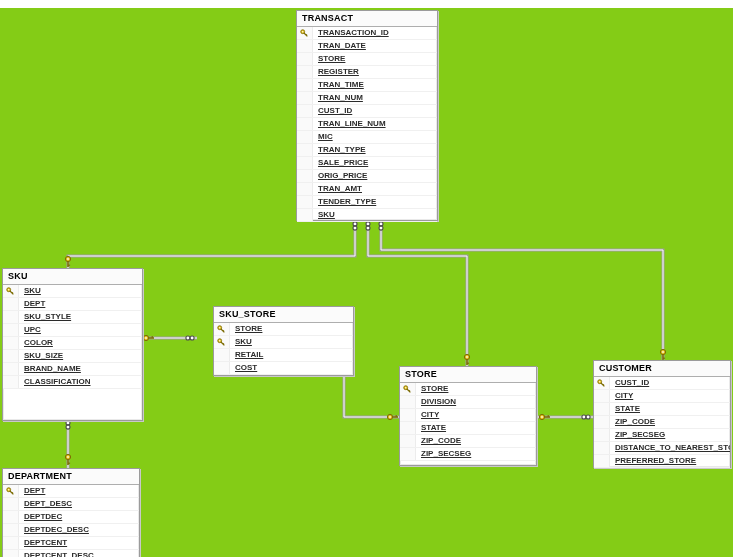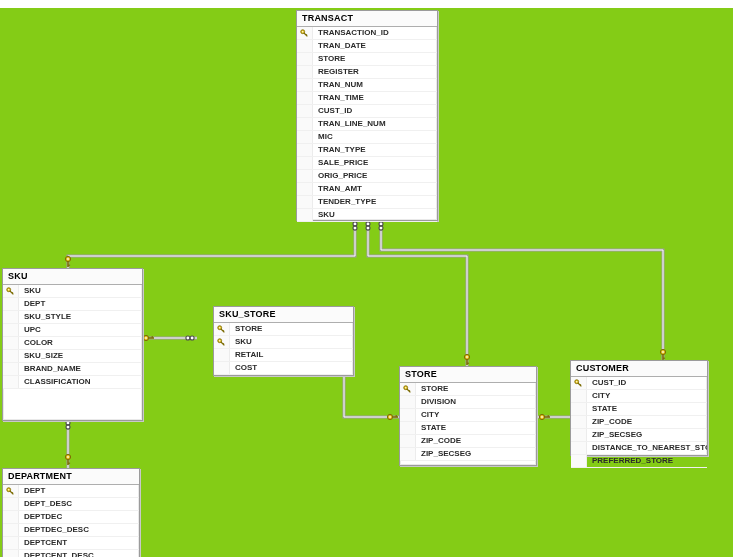--- a/index.html
+++ b/index.html
@@ -19,21 +19,21 @@
     white-space:nowrap;overflow:hidden;
   }
   .tbl-rows{position:relative;}
   .row{display:flex;height:12px;line-height:11px;border-bottom:1px solid #f0f0f0;}
   .cell-icon{
     width:15px;flex:0 0 15px;border-right:1px solid #ececec;background:#fafafa;
     display:flex;align-items:center;justify-content:center;
   }
   .cell-label{
     flex:1;font-size:8px;font-weight:600;color:#2b2b2b;padding-left:5px;
-    white-space:nowrap;overflow:hidden;
+    white-space:nowrap;overflow:hidden;text-decoration:underline;
   }
   #wires{position:absolute;left:0;top:0;width:733px;height:557px;pointer-events:none;}
   #wires [data-interactable="true"]{pointer-events:auto;}
 </style>
 </head>
 <body>
 
 <div id="canvas" data-interactable="false">
 
   <svg id="wires" data-interactable="false" viewBox="0 0 733 557">
@@ -121,25 +121,25 @@
         <div class="row" data-interactable="true">
           <span class="cell-icon" data-interactable="false"></span>
           <span class="cell-label" data-interactable="false">STORE</span>
         </div>
         <div class="row" data-interactable="true">
           <span class="cell-icon" data-interactable="false"></span>
           <span class="cell-label" data-interactable="false">REGISTER</span>
         </div>
         <div class="row" data-interactable="true">
           <span class="cell-icon" data-interactable="false"></span>
+          <span class="cell-label" data-interactable="false">TRAN_TIME</span>
+        </div>
+        <div class="row" data-interactable="true">
+          <span class="cell-icon" data-interactable="false"></span>
           <span class="cell-label" data-interactable="false">TRAN_NUM</span>
-        </div>
-        <div class="row" data-interactable="true">
-          <span class="cell-icon" data-interactable="false"></span>
-          <span class="cell-label" data-interactable="false">TRAN_TIME</span>
         </div>
         <div class="row" data-interactable="true">
           <span class="cell-icon" data-interactable="false"></span>
           <span class="cell-label" data-interactable="false">CUST_ID</span>
         </div>
         <div class="row" data-interactable="true">
           <span class="cell-icon" data-interactable="false"></span>
           <span class="cell-label" data-interactable="false">TRAN_LINE_NUM</span>
         </div>
         <div class="row" data-interactable="true">
@@ -284,21 +284,21 @@
           <span class="cell-icon" data-interactable="false"></span>
           <span class="cell-label" data-interactable="false">ZIP_CODE</span>
         </div>
         <div class="row" data-interactable="true">
           <span class="cell-icon" data-interactable="false"></span>
           <span class="cell-label" data-interactable="false">ZIP_SECSEG</span>
         </div>
       </div>
   </div>
 
-  <div class="tbl" style="left:570px;top:352px;width:138px;height:96px" data-interactable="true">
+  <div class="tbl" style="left:593px;top:352px;width:138px;height:108px" data-interactable="true">
     <div class="tbl-title" data-interactable="true">CUSTOMER</div>
     <div class="tbl-rows" data-interactable="false">
         <div class="row" data-interactable="true">
           <span class="cell-icon" data-interactable="false">
             <svg viewBox="0 0 11 11" width="9" height="9">
               <circle cx="3.3" cy="3.3" r="2.4" fill="#e3bf1f" stroke="#7a6a00" stroke-width="1"></circle>
               <circle cx="3.3" cy="3.3" r="0.9" fill="#fffbe0"></circle>
               <line x1="4.9" y1="4.9" x2="9" y2="9" stroke="#7a6a00" stroke-width="1.5"></line>
               <line x1="7.4" y1="7.4" x2="8.6" y2="6.2" stroke="#7a6a00" stroke-width="1.1"></line>
             </svg>

